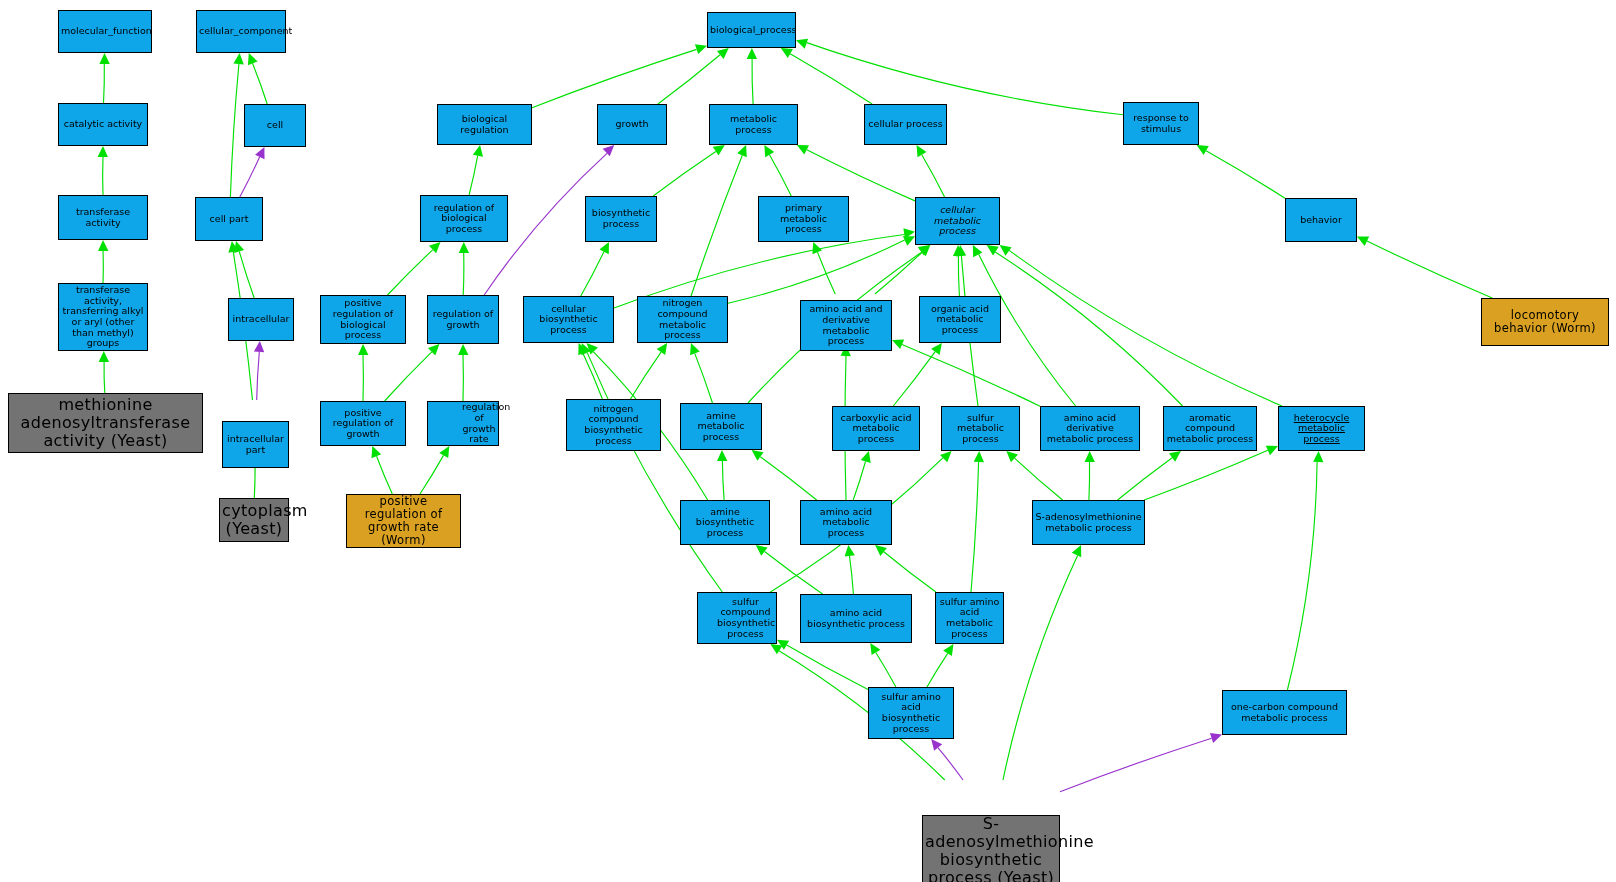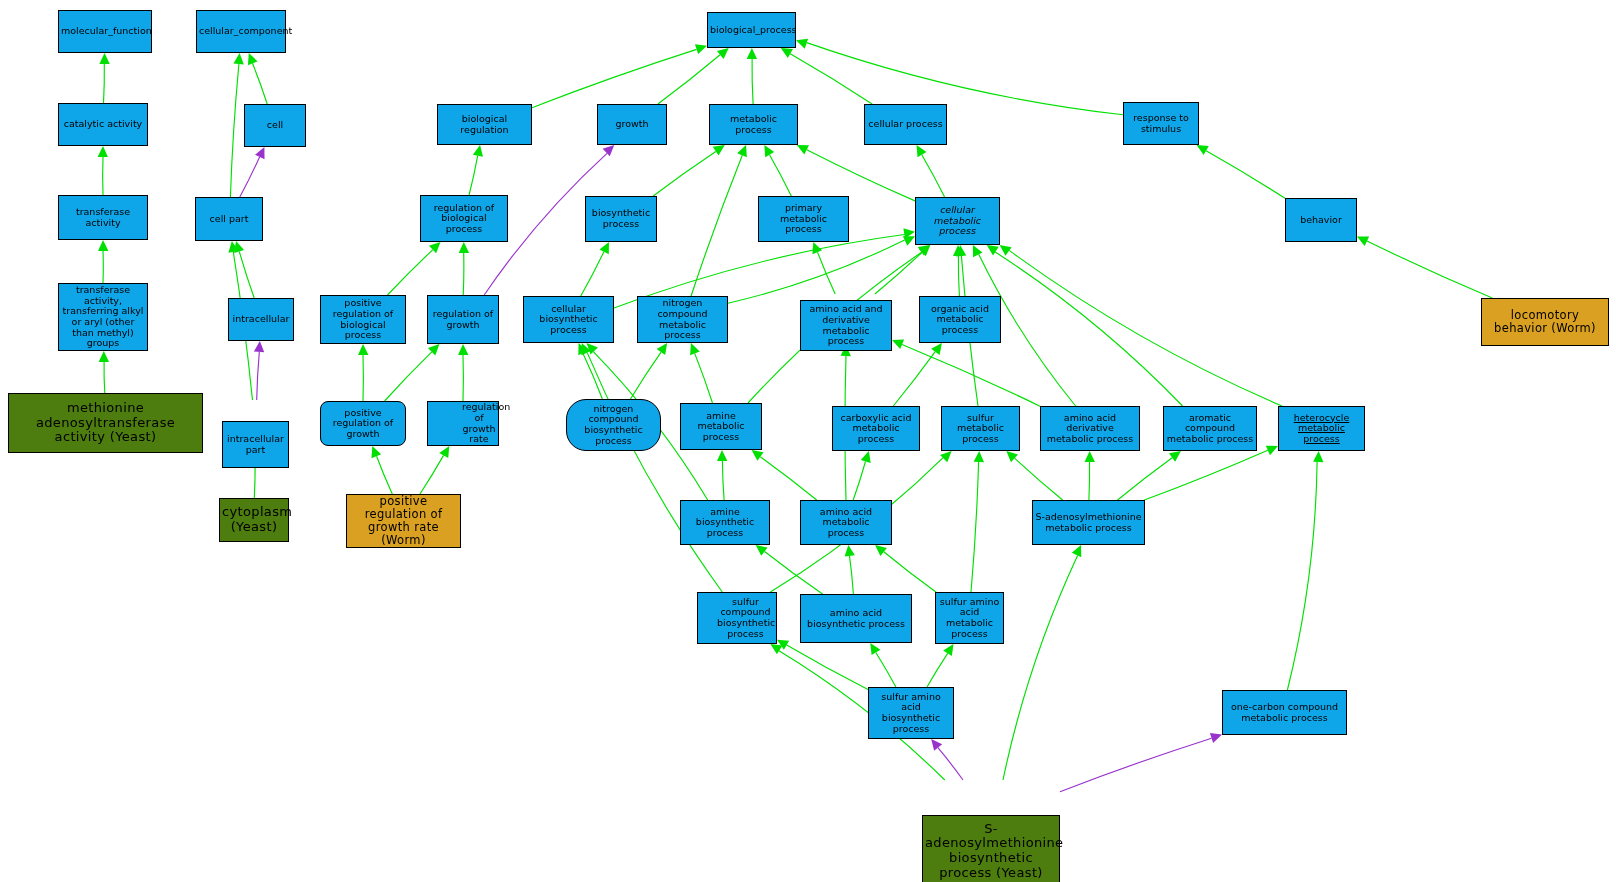--- a/index.html
+++ b/index.html
@@ -6,21 +6,21 @@
   html,body{margin:0;padding:0;background:#ffffff;}
   body{width:1616px;height:882px;overflow:hidden;
        font-family:"DejaVu Sans","Liberation Sans",sans-serif;}
   #canvas{position:relative;width:1616px;height:882px;background:#fff;}
   #edges{position:absolute;left:0;top:0;width:1616px;height:882px;}
   .node{position:absolute;box-sizing:border-box;border:1px solid #000;
         background:#0ea5e9;display:flex;align-items:center;justify-content:center;
         text-align:center;line-height:1.12;color:#000;padding:1px 2px;
         font-size:9.5px;}
   .node.hl{border:1.5px solid #000;}
-  .node.yeast{background:#4d7c0f;font-size:13px;letter-spacing:.35px;}
+  .node.yeast{background:#737373;font-size:16px;letter-spacing:.35px;}
   .node.worm{background:#d9a021;font-size:11.5px;letter-spacing:.35px;}
   .node span{display:block;width:100%;}
 </style>
 </head>
 <body>
 
 <div id="canvas">
   <svg id="edges" viewBox="0 0 1616 882" preserveAspectRatio="none">
       <path d="M103.5,103.0 Q104.6,83.5 104.3,64.0" fill="none" stroke="#00e000" stroke-width="1.15"></path>
       <polygon points="104.53763440860214,53 109.74902810303713,63.994606666980104 99.34903368465312,64.00538152575528" fill="#00e000"></polygon>
@@ -243,27 +243,27 @@
       </div>
       <div class="node worm hl" style="left: 1481px; top: 298px; width: 128px; height: 48px;">
         <span>locomotory behavior (Worm)</span>
       </div>
       <div class="node yeast hl" style="left: 8px; top: 393px; width: 195px; height: 60px;">
         <span>methionine adenosyltransferase activity (Yeast)</span>
       </div>
       <div class="node" style="left: 222px; top: 421px; width: 67px; height: 47px;">
         <span>intracellular part</span>
       </div>
-      <div class="node" style="left: 320px; top: 401px; width: 86px; height: 45px; border-radius: 8px;">
+      <div class="node" style="left: 320px; top: 401px; width: 86px; height: 45px;">
         <span>positive regulation of growth</span>
       </div>
       <div class="node" style="left: 427px; top: 401px; width: 72px; height: 45px; padding-left: 34px;">
         <span>regulation of growth rate</span>
       </div>
-      <div class="node" style="left: 566px; top: 399px; width: 95px; height: 52px; border-radius: 20px;">
+      <div class="node" style="left: 566px; top: 399px; width: 95px; height: 52px;">
         <span>nitrogen compound biosynthetic process</span>
       </div>
       <div class="node" style="left: 680px; top: 403px; width: 82px; height: 47px;">
         <span>amine metabolic process</span>
       </div>
       <div class="node" style="left: 832px; top: 406px; width: 88px; height: 45px;">
         <span>carboxylic acid metabolic process</span>
       </div>
       <div class="node" style="left: 941px; top: 406px; width: 79px; height: 45px;">
         <span>sulfur metabolic process</span>

